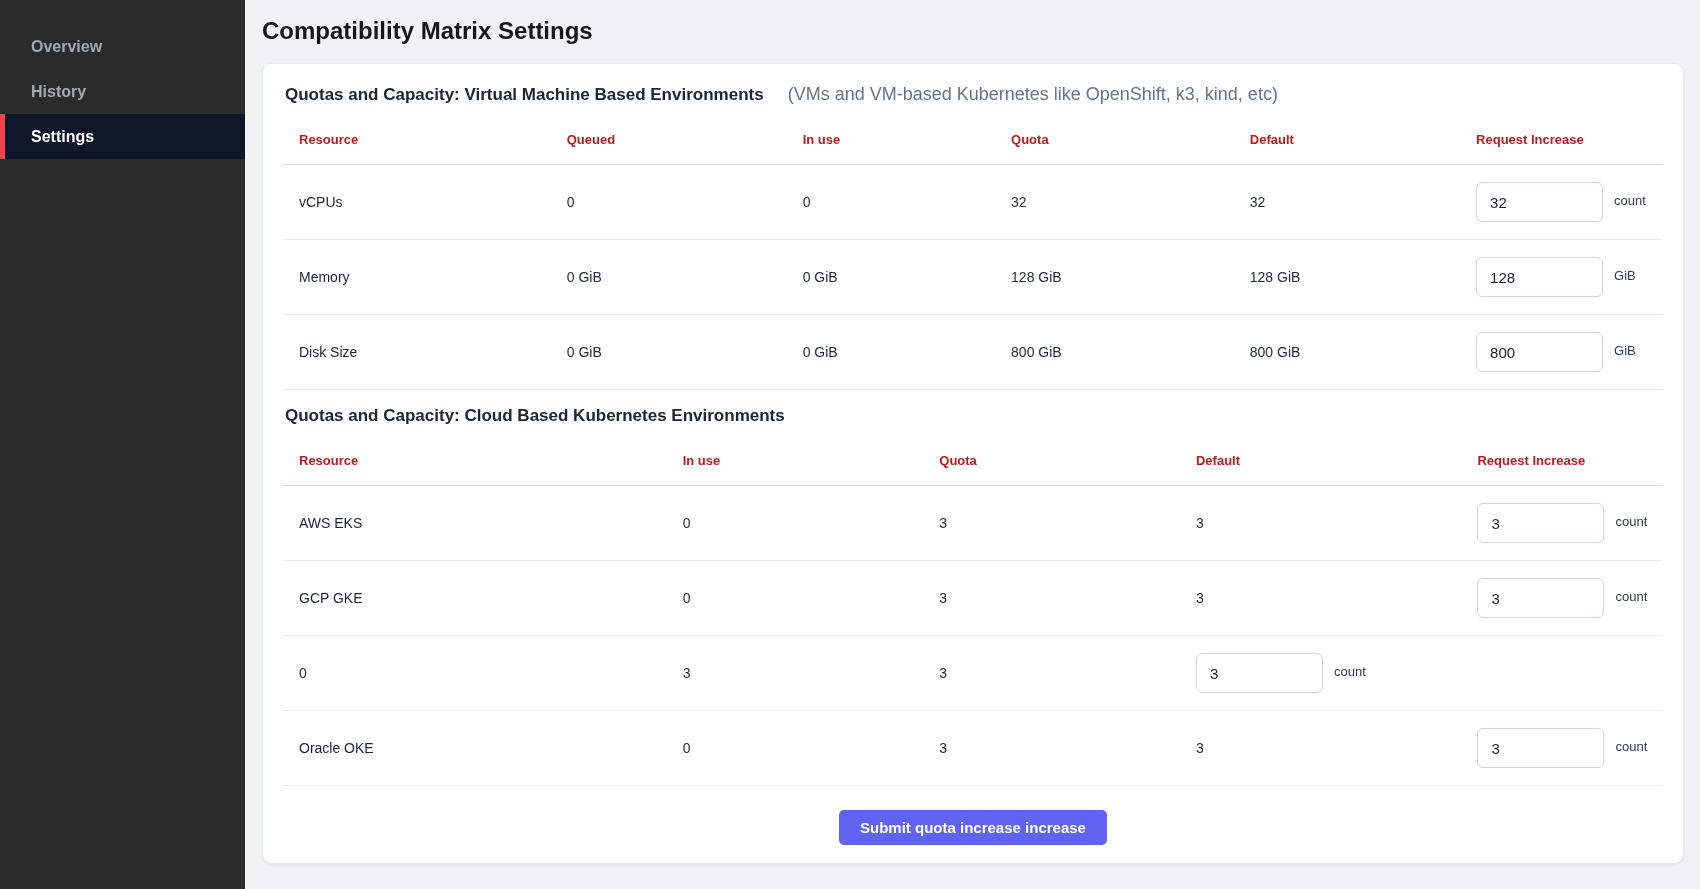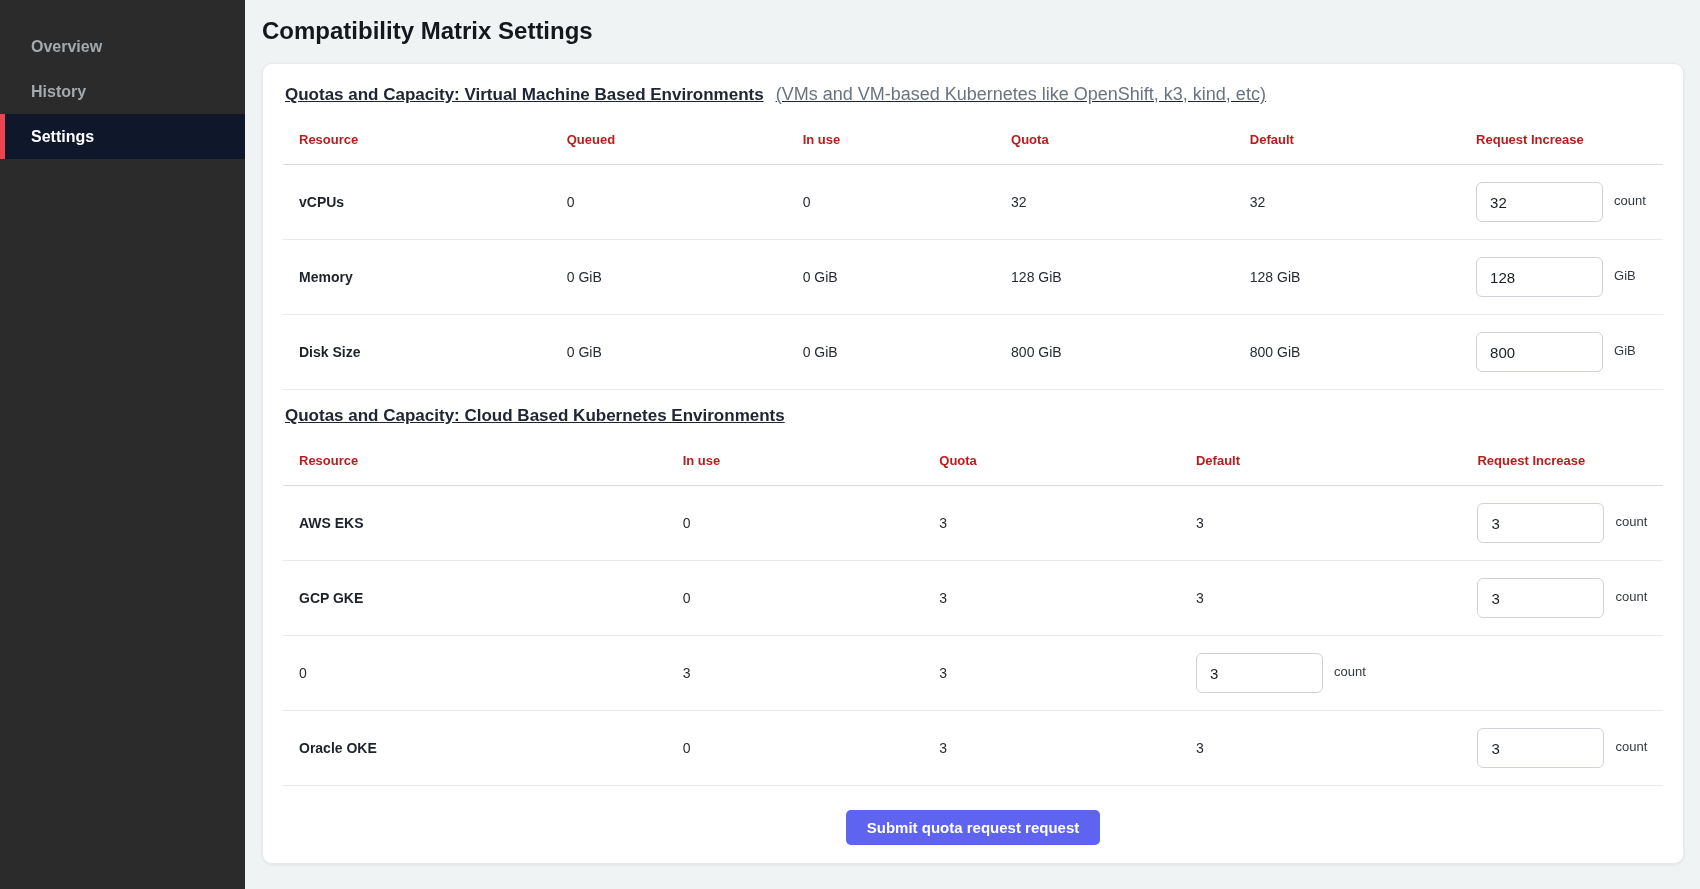--- a/index.html
+++ b/index.html
@@ -56,23 +56,22 @@
     background: #ffffff;
     border: 1px solid #e7ebed;
     border-radius: 10px;
     box-shadow: 0 1px 3px rgba(0,0,0,0.07);
     padding: 20px 20px 16px 20px;
   }
 
   .section-head {
     display: flex;
     align-items: baseline;
-    gap: 12px;
+    gap: 24px;
     padding-left: 2px;
-    text-decoration: underline;
   }
   .section-title {
     font-size: 17px;
     font-weight: 700;
     color: #202634;
     line-height: 22px;
   }
   .section-note {
     font-size: 18px;
     color: #6a7480;
@@ -93,21 +92,21 @@
     display: grid;
     height: 75px;
     align-items: center;
     border-bottom: 1px solid #e8eaec;
     font-size: 14px;
     color: #272c33;
   }
   .vm-grid    { grid-template-columns: 19.4% 17.1% 15.1% 17.3% 16.4% auto; }
   .cloud-grid { grid-template-columns: 27.8% 18.6% 18.6% 20.4% auto; }
   .cell { padding-left: 16px; }
-  .resource-cell { font-weight: 700; color: #1d222a; }
+  .resource-cell { font-weight: 400; color: #1d222a; }
 
   .request-cell {
     display: flex;
     align-items: center;
     gap: 11px;
   }
   .request-input {
     width: 127px;
     height: 40px;
     border: 1px solid #ced3d9;
@@ -273,18 +272,18 @@
           <div class="cell">3</div>
           <div class="cell">3</div>
           <div class="cell request-cell">
             <input class="request-input" type="text" value="3" style="">
             <span class="unit-label">count</span>
           </div>
         </div>
       </div>
 
       <div class="submit-row">
-        <button class="submit-btn">Submit quota request request</button>
+        <button class="submit-btn">Submit quota increase increase</button>
       </div>
 
     </section>
   </main>
 </div>
 
 </body></html>

